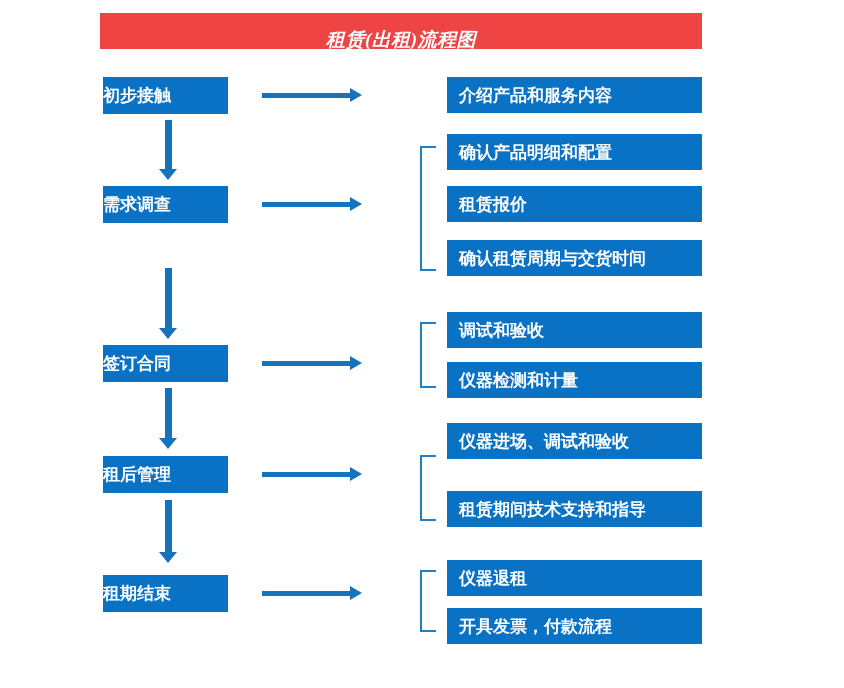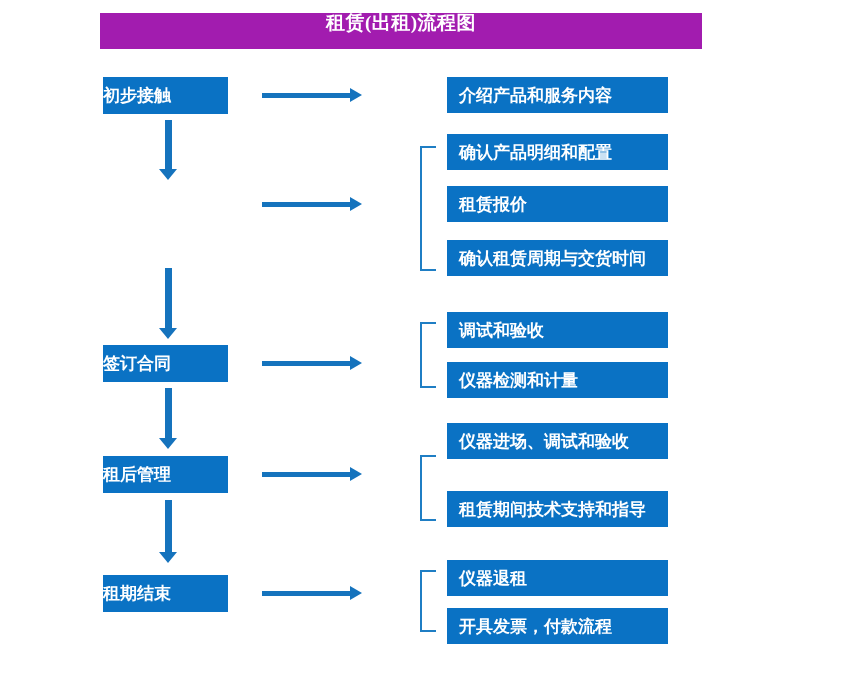--- a/index.html
+++ b/index.html
@@ -22,25 +22,26 @@
     height: 688px;
   }
 
   
   .title-bar {
     position: absolute;
     left: 100px;
     top: 13px;
     width: 602px;
     height: 36px;
-    background: #a21caf;
+    background: #ef4444;
     display: flex;
-    align-items: flex-start;
+    align-items: flex-end;
     justify-content: center;
     box-sizing: border-box;
+    font-style: italic;
   }
   .title-bar .title-text {
     color: #ffffff;
     font-size: 19px;
     font-weight: bold;
     letter-spacing: 0.5px;
     line-height: 1;
   }
 
   
@@ -59,21 +60,21 @@
     font-size: 17px;
     font-weight: bold;
     line-height: 1;
     white-space: nowrap;
   }
 
   
   .detail-box {
     position: absolute;
     left: 447px;
-    width: 221px;
+    width: 255px;
     height: 36px;
     background: #0a72c4;
     display: flex;
     align-items: center;
     box-sizing: border-box;
     padding-left: 12px;
   }
   .detail-box .box-text {
     color: #ffffff;
     font-size: 17px;
@@ -162,20 +163,23 @@
 
   <div class="detail-box" style="top:77px">
     <span class="box-text">介绍产品和服务内容</span>
   </div>
 
   <div class="v-arrow" style="top:120px; height:60px">
     <div class="shaft" style="height:49px"></div>
     <div class="head" style="top:49px"></div>
   </div>
 
+  <div class="proc-box" style="top:186px">
+    <span class="box-text">需求调查</span>
+  </div>
 
   <div class="h-arrow" style="top:197px">
     <div class="shaft"></div>
     <div class="head"></div>
   </div>
 
   <div class="bracket" style="top:146px; height:125px"></div>
 
   <div class="detail-box" style="top:134px">
     <span class="box-text">确认产品明细和配置</span>

